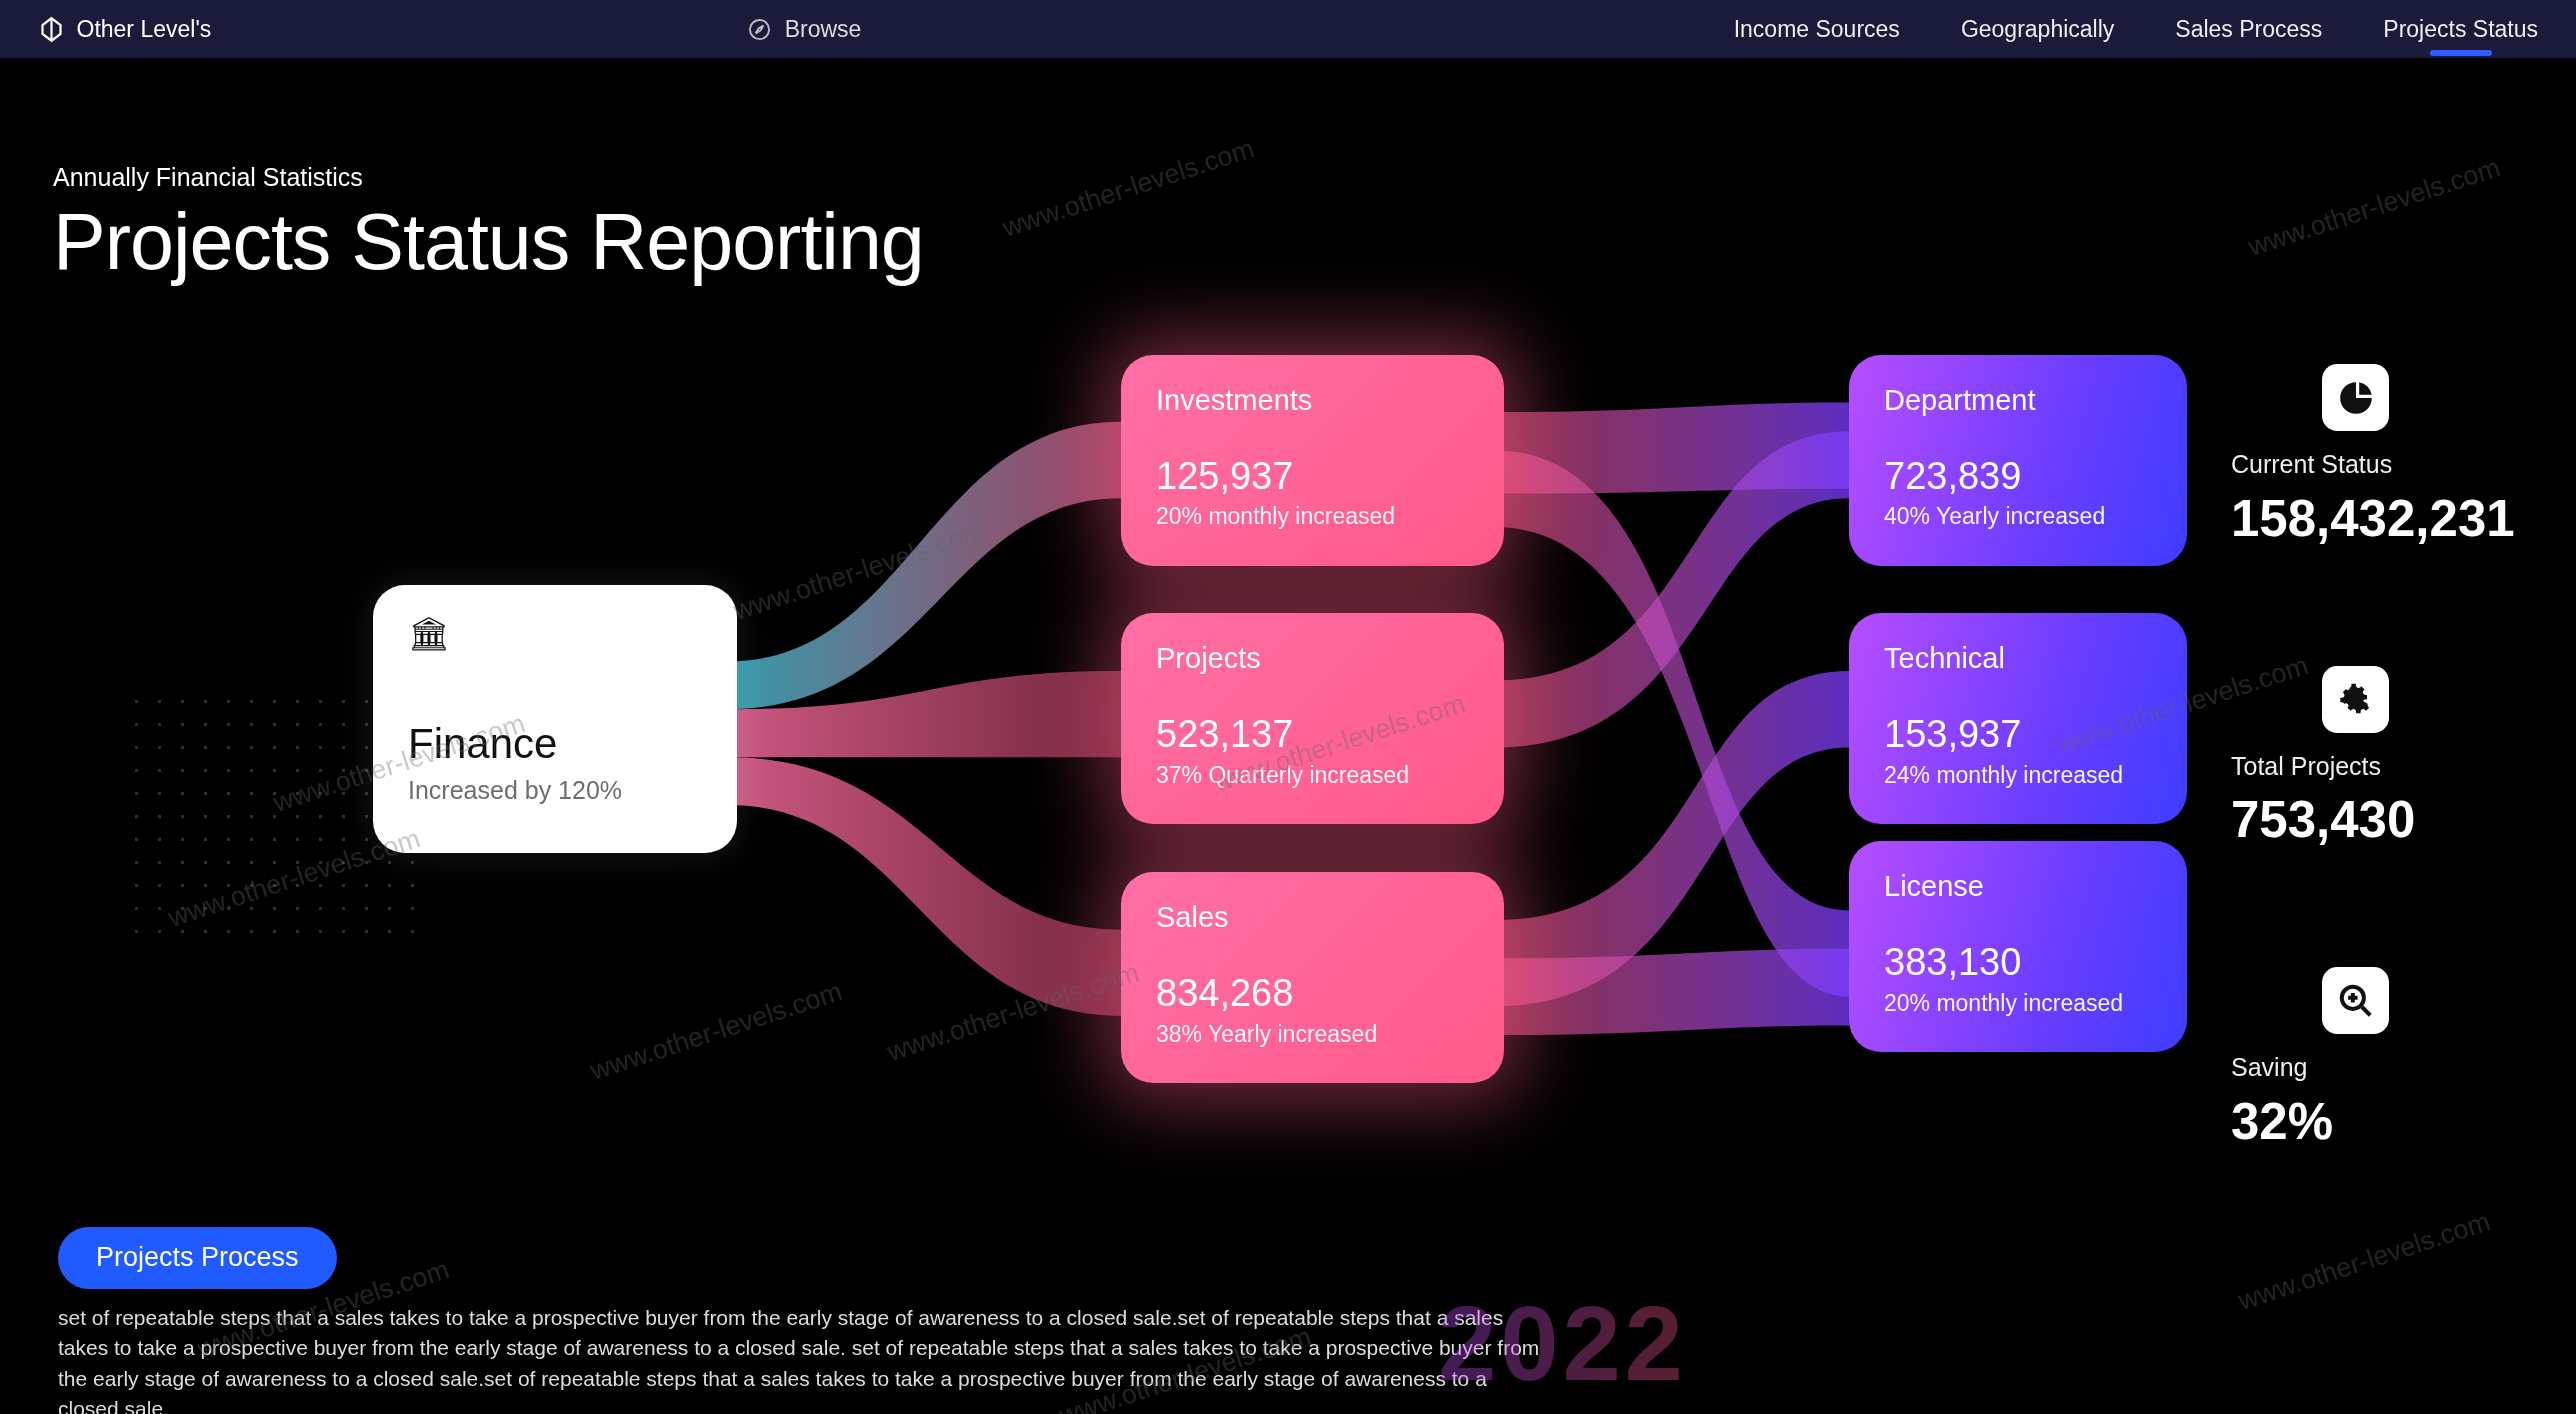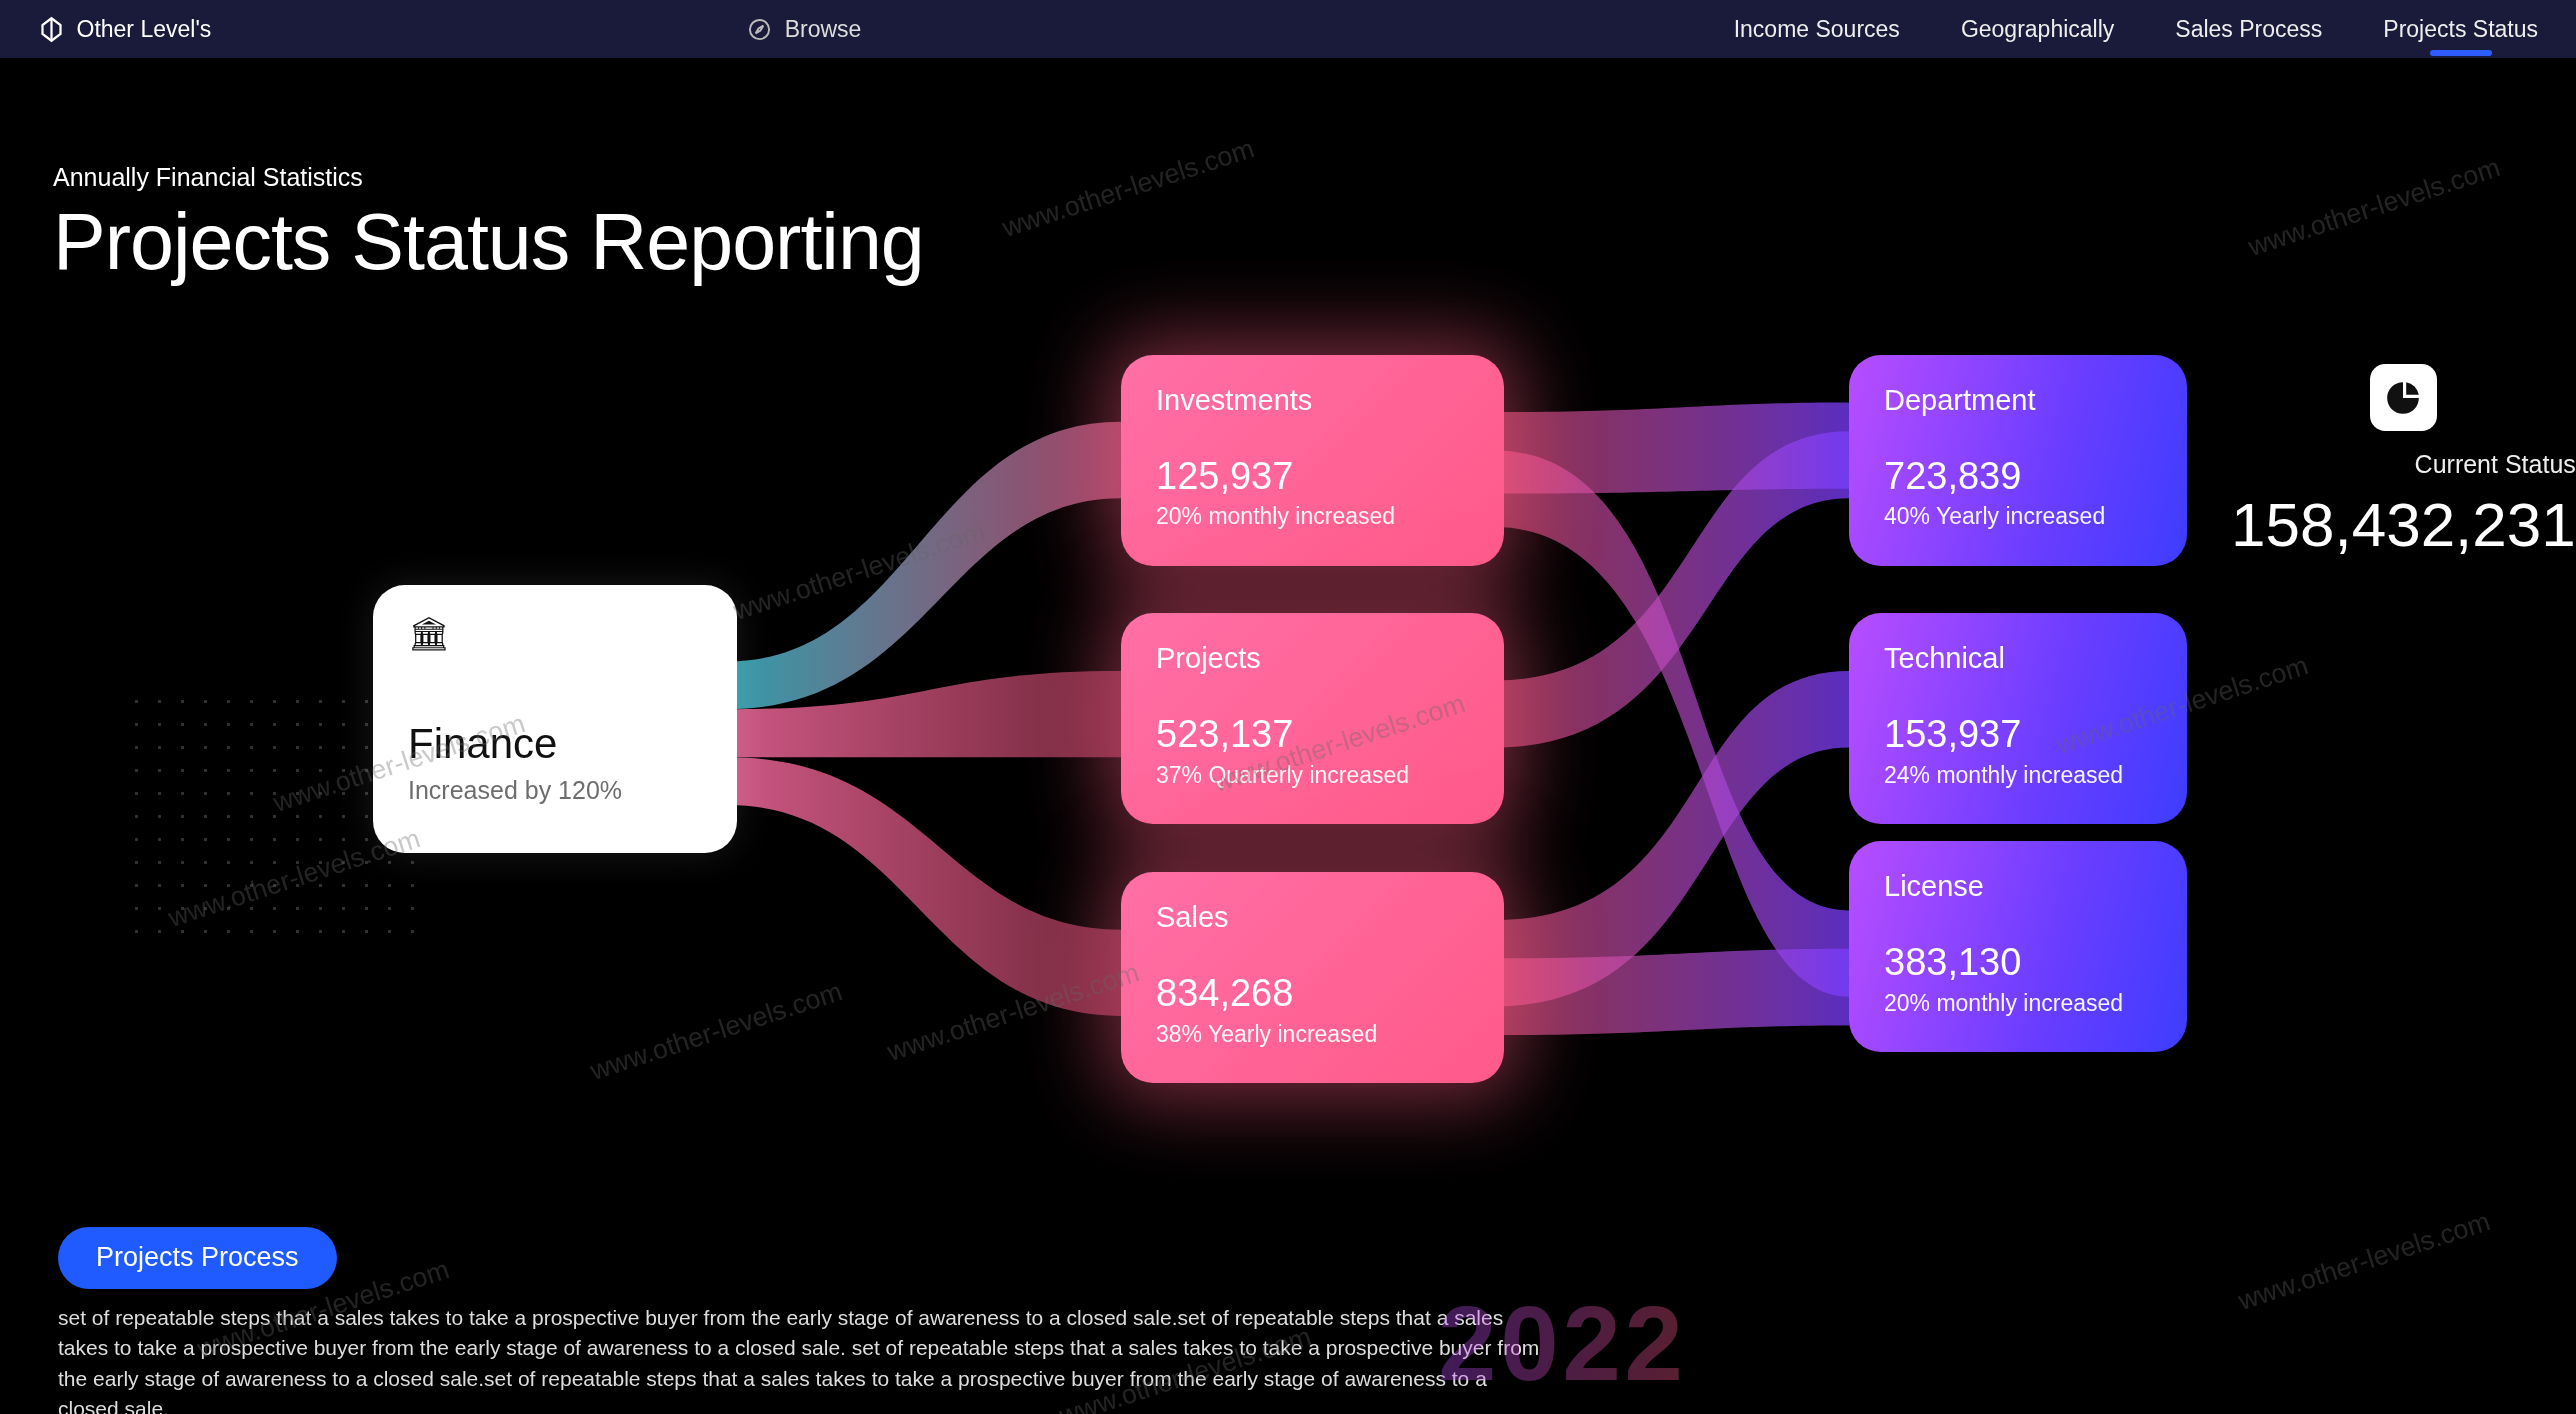--- a/index.html
+++ b/index.html
@@ -49,27 +49,27 @@
   }
   .source .icon { font-size:33px; }
   .source .label { font-size:42px; color:#111; margin-top:67px; margin-bottom:7.7px;}
   .source .sub { font-size:25px; color:#666;}
   .pink { background:linear-gradient(135deg,#ff6fa5,#ff5a8a); width:383px; height:211px;
           box-shadow:0 0 77px 19px rgba(255,90,130,.45);}
   .purple { background:linear-gradient(105deg,#b84dff 0%, #6a3dff 60%, #3d3dff 100%);
             width:338px; height:211px;}
   
   .stats { position:absolute; right:96px; top:364px; width:249px;
-           display:flex; flex-direction:row; gap:118px; text-align:right;}
+           display:flex; flex-direction:column; gap:118px; text-align:left;}
   .stat .icon-box{
     width:67px;height:67px;background:#fff;border-radius:15.3px;
     display:flex;align-items:center;justify-content:center;margin:0 auto 19px;
   }
   .stat .name{font-size:25px;margin-bottom:9.6px;color:#eee;}
-  .stat .val{font-size:62px;font-weight:400;}
+  .stat .val{font-size:51px;font-weight:700;}
   
   .pill{
     position:absolute; left:58px; top:1227px;
     background:#1f5bff; color:#fff; font-size:27px;
     padding:15.3px 38px; border-radius:38px; cursor:pointer;
   }
   .desc{
     position:absolute; left:58px; top:1303px; width:1495px;
     font-size:21px; line-height:1.45; color:#ddd;
   }

